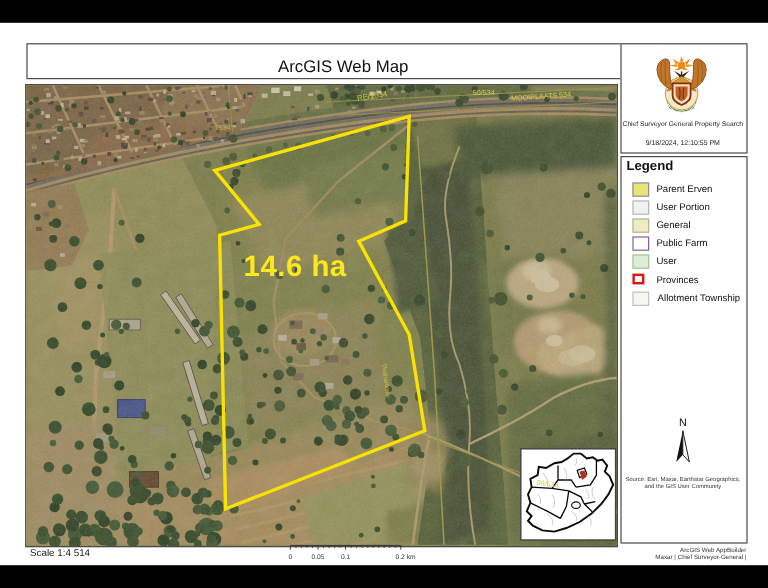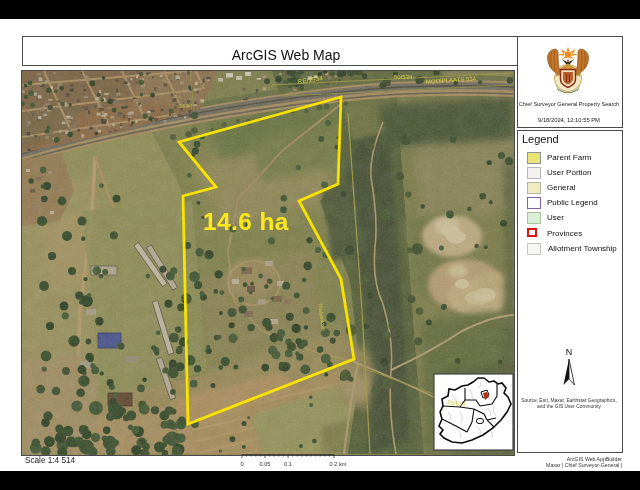--- a/index.html
+++ b/index.html
@@ -940,34 +940,34 @@
 <path d="M 23,13.5 L 23,17" stroke="#3e2c12" stroke-width="1.2"></path>
 </svg>
 </div>
 
 <div class="abs" style="left:518px;top:101px;width:102px;text-align:center;font-size:5.6px;color:#222">Chief Surveyor General Property Search</div>
 
 <div class="abs" style="left:518px;top:117px;width:102px;text-align:center;font-size:5.8px;color:#222">9/18/2024, 12:10:55 PM</div>
 
 <div class="abs" style="left:517px;top:130px;width:104px;height:321px;border:1px solid #4a4a4a;background:#fff"></div>
 
-<div class="abs" style="left:522px;top:133px;font-size:11px;font-weight:normal;color:#111">Legend</div>
+<div class="abs" style="left:522px;top:133px;font-size:11px;font-weight:bold;color:#111">Legend</div>
 <div id="legenditems">
 
 <div class="abs" style="left:527px;top:152px;width:12px;height:10px;background:#e8e475;border:1px solid #8f8f9c"></div>
-<div class="abs" style="left:547px;top:153px;font-size:8px;color:#111">Parent Farm</div>
+<div class="abs" style="left:547px;top:153px;font-size:8px;color:#111">Parent Erven</div>
 
 <div class="abs" style="left:527px;top:167px;width:12px;height:10px;background:#f4f2ee;border:1px solid #b5b5be"></div>
 <div class="abs" style="left:547px;top:168px;font-size:8px;color:#111">User Portion</div>
 
 <div class="abs" style="left:527px;top:182px;width:12px;height:10px;background:#f0ecc2;border:1px solid #b5b5a0"></div>
 <div class="abs" style="left:547px;top:183px;font-size:8px;color:#111">General</div>
 
 <div class="abs" style="left:527px;top:197px;width:12px;height:10px;background:#fdfdfd;border:1.5px solid #7e62a5"></div>
-<div class="abs" style="left:547px;top:198px;font-size:8px;color:#111">Public Legend</div>
+<div class="abs" style="left:547px;top:198px;font-size:8px;color:#111">Public Farm</div>
 
 <div class="abs" style="left:527px;top:212px;width:12px;height:10px;background:#ddeed6;border:1px solid #a4c49a"></div>
 <div class="abs" style="left:547px;top:213px;font-size:8px;color:#111">User</div>
 
 <div class="abs" style="left:527px;top:228px;width:6px;height:5px;background:#fff;border:2.8px solid #dd1513"></div>
 <div class="abs" style="left:547px;top:229px;font-size:8px;color:#111">Provinces</div>
 
 <div class="abs" style="left:527px;top:243px;width:12px;height:10px;background:#f7f6f3;border:1px solid #c4c4bc"></div>
 <div class="abs" style="left:548px;top:244px;font-size:8px;color:#111">Allotment Township</div>
 </div>

